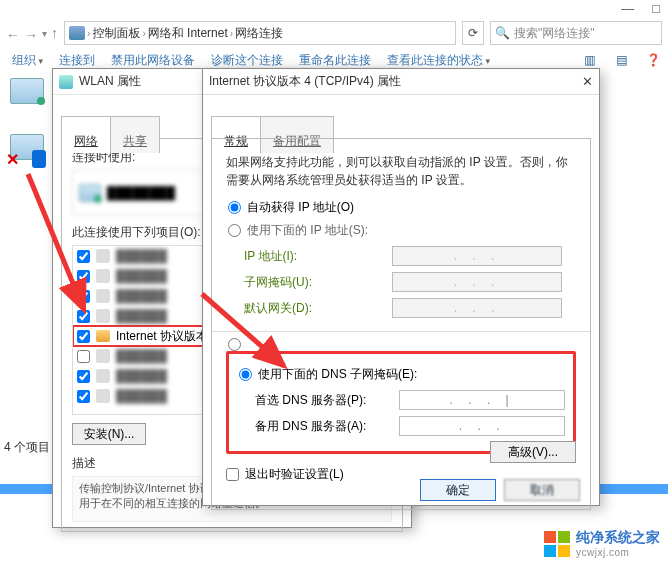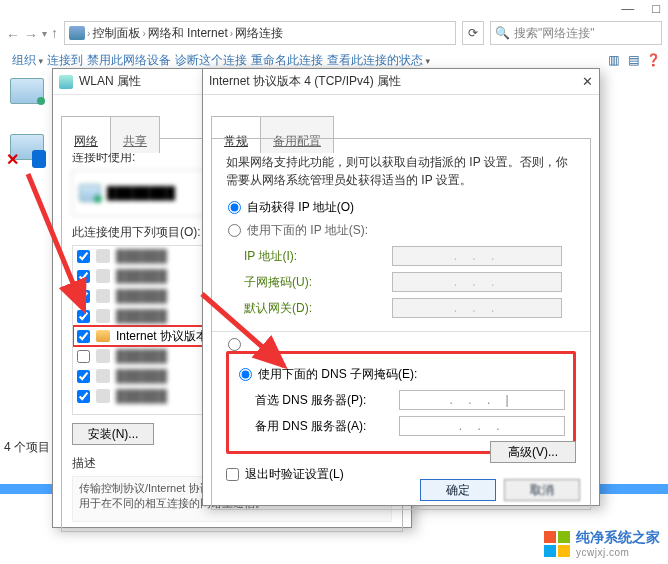--- a/index.html
+++ b/index.html
@@ -10,21 +10,21 @@
   .titlebar { height:18px; display:flex; justify-content:flex-end; gap:18px; padding-right:8px; color:#555; }
   .titlebar span { font-size:13px; line-height:18px; cursor:default; }
   .addrbar { display:flex; align-items:center; height:26px; margin:2px 6px 0 6px; gap:6px; }
   .nav-arrows { display:flex; align-items:center; gap:4px; color:#888; }
   .nav-arrows span { font-size:14px; }
   .crumb-box { flex:1; height:24px; border:1px solid #ccc; background:#fff; display:flex; align-items:center; padding:0 4px; gap:2px; font-size:12px; color:#333; }
   .crumb-box .sep { color:#888; font-size:10px; }
   .crumb-box .net-icon { width:16px; height:14px; background:linear-gradient(#8ad,#48a); border-radius:2px; display:inline-block; }
   .refresh { width:22px; height:24px; border:1px solid #ccc; display:flex; align-items:center; justify-content:center; color:#555; }
   .search-box { width:172px; height:24px; border:1px solid #ccc; display:flex; align-items:center; padding:0 4px; color:#888; gap:4px; }
-  .toolbar { display:flex; align-items:center; gap:4px; height:24px; margin:2px 0 0 6px; padding:0 6px; color:#2a6496;text-align:center; }
+  .toolbar { display:flex; align-items:center; gap:16px; height:24px; margin:2px 0 0 6px; padding:0 6px; color:#2a6496;text-align:center; }
   .toolbar .tool { color:#3b78b5; }
   .toolbar .drop::after { content:" ▾"; font-size:9px; color:#666; }
   .toolbar .spacer { flex:1; }
   .toolbar .right-icon { width:16px; height:16px; display:flex; align-items:center; justify-content:center; color:#2a6496; }
 
   
   .adapter-icons { position:absolute; left:10px; top:78px; display:flex; flex-direction:column; gap:30px; }
   .adapter { width:34px; height:26px; background:linear-gradient(#cfe6f7,#9ec7e4); border:1px solid #7aa; border-radius:2px; position:relative; }
   .adapter::after { content:""; position:absolute; right:-2px; bottom:-2px; width:8px; height:8px; background:#3a7; border-radius:50%; }
   .adapter.disabled::after { background:#c33; content:""; }
@@ -60,21 +60,21 @@
   .lbl { color:#333; margin-bottom:4px; }
   .conn-box { height:46px; border:1px solid #ddd; background:#fff; margin-bottom:8px; display:flex; align-items:center; padding:4px 6px; gap:6px; filter:blur(2px); }
   .items-box { border:1px solid #ddd; background:#fff; height:170px; overflow:hidden; }
   .item-row { display:flex; align-items:center; gap:6px; height:20px; padding:0 4px; }
   .item-row input { margin:0; }
   .item-row .ic { width:14px; height:14px; background:#ddd; border-radius:2px; }
   .item-row .txt { filter:blur(2px); color:#666; }
   .item-row.highlight { outline:2px solid #e33; outline-offset:-1px; }
   .item-row.highlight .ic { width:14px; height:12px; background:linear-gradient(#ffd27a,#e9a43a); filter:none; }
   .item-row.highlight .txt { filter:none; color:#000; }
-  .btn-inst { width:82px; height:22px; border:1px solid #999; background:#efefef; margin-top:8px; }
+  .btn-inst { width:74px; height:22px; border:1px solid #999; background:#efefef; margin-top:8px; }
   .group-title { color:#333; margin-top:10px; }
   .desc-box { border:1px solid #eee; background:#fafafa; height:46px; margin-top:4px; padding:4px 6px; color:#555; line-height:1.35; font-size:11px; overflow:hidden; }
 
   
   .win.ipv4 { left:202px; top:68px; width:398px; height:438px; z-index:5; }
   .ipv4 .caption { border-bottom:1px solid #ddd; }
   .ipv4 .tab-body { padding:14px 14px 14px 14px; height:calc(100% - 64px); position:relative; }
   .intro { color:#333; line-height:1.5; margin-bottom:10px; }
   .radio-row { display:flex; align-items:center; gap:6px; margin:6px 0 4px 2px; color:#000; }
   .radio-row input { margin:0; }

